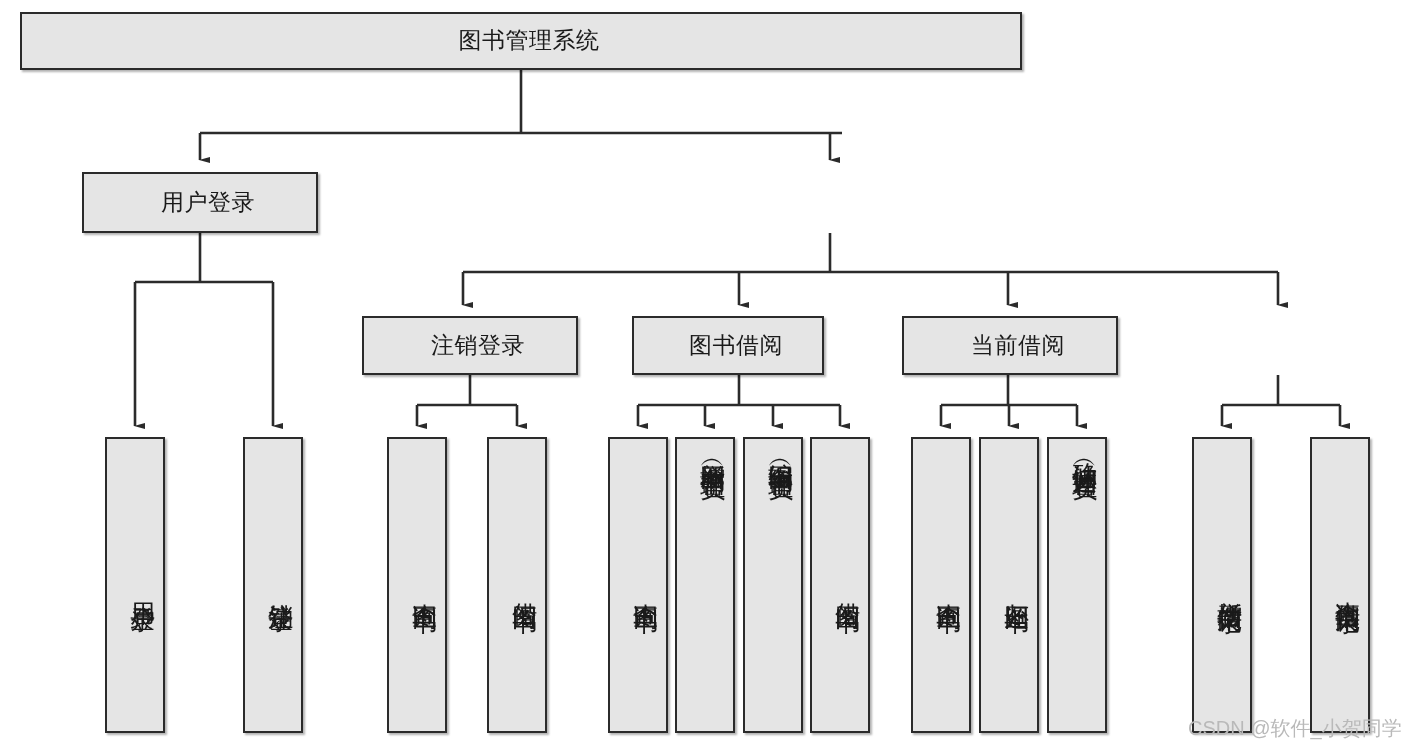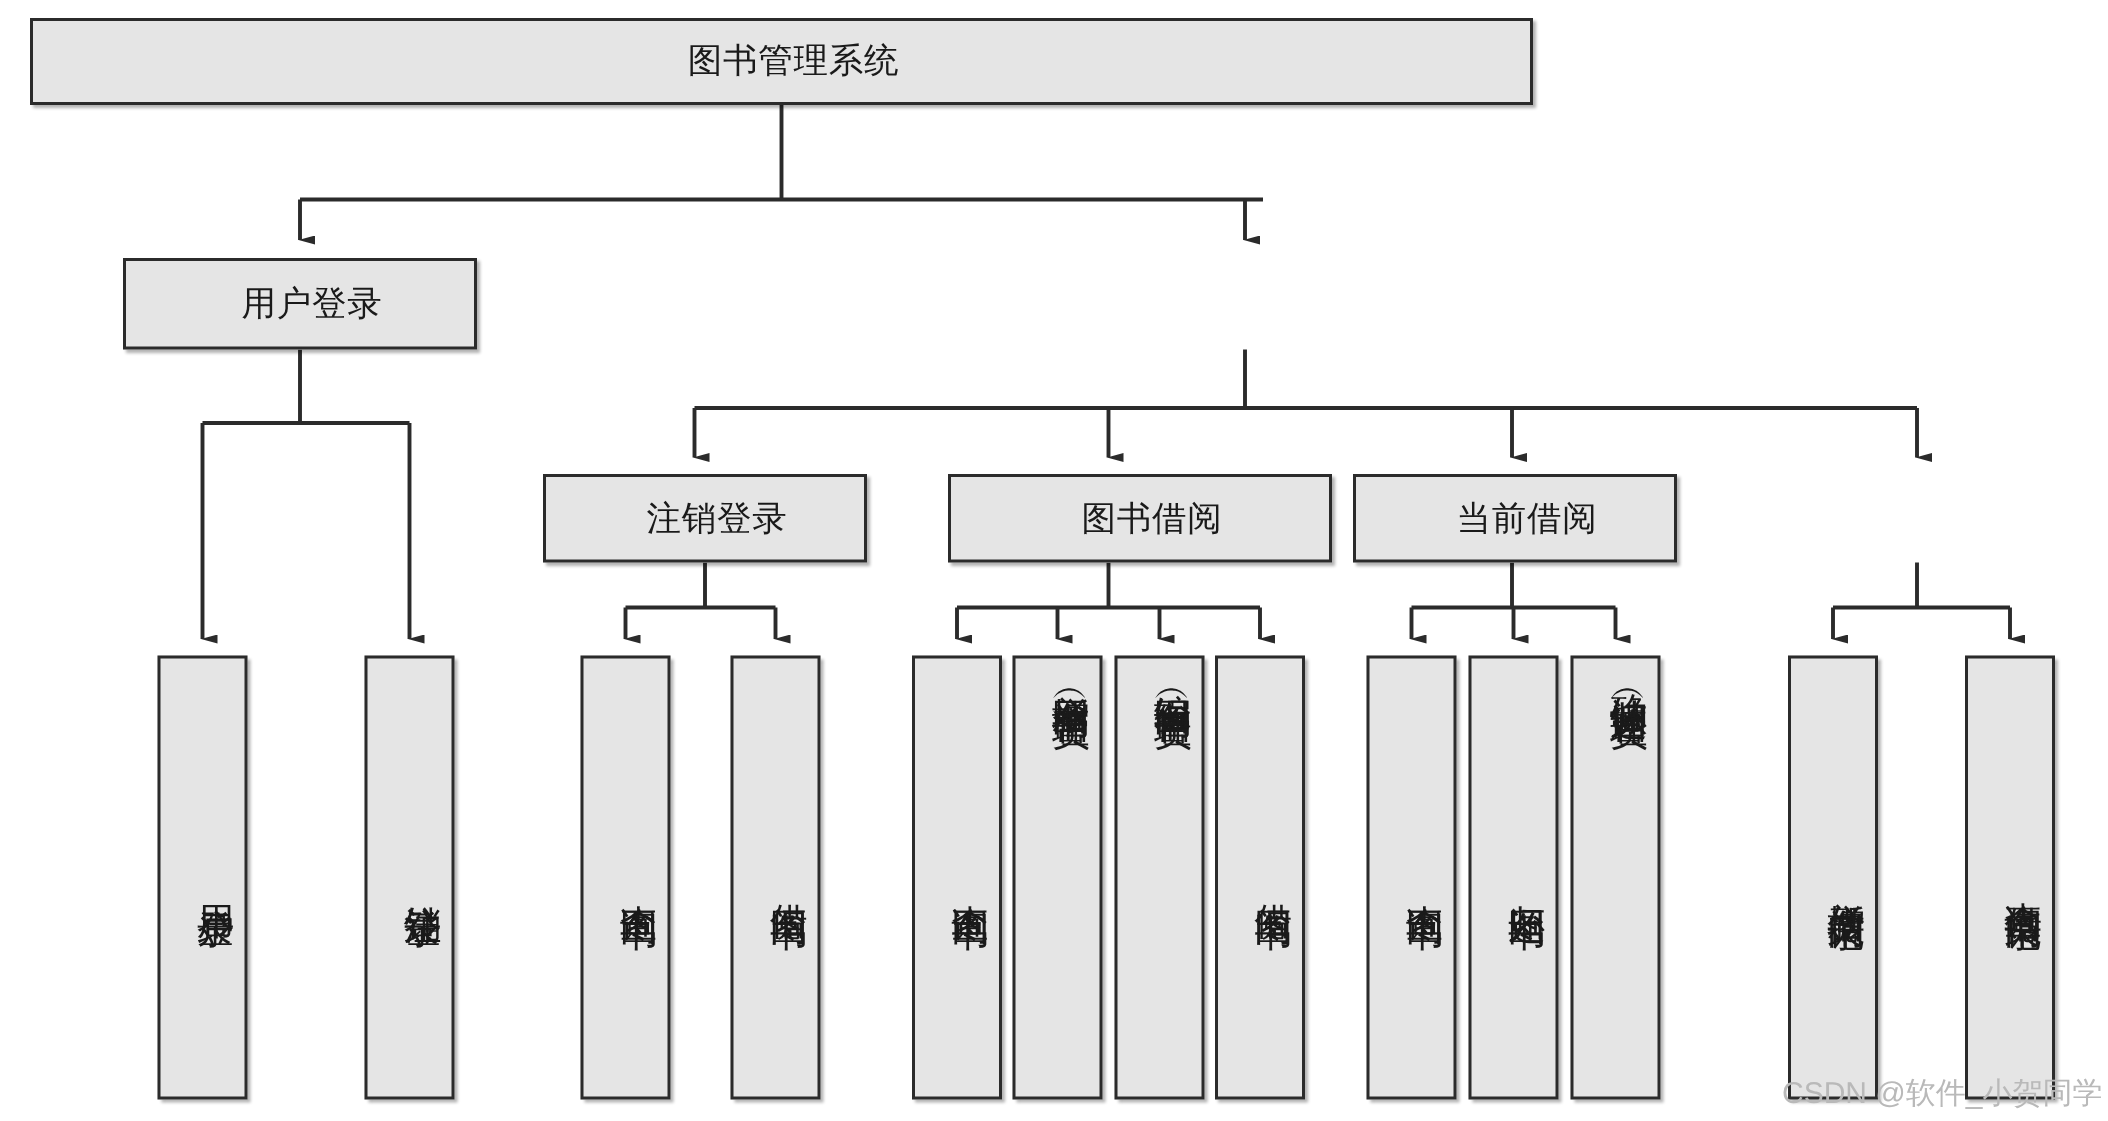--- a/index.html
+++ b/index.html
@@ -136,21 +136,21 @@
 
   <div class="node horizontal" style="left:82px; top:172px; width:236px; height:61px;">
     <span class="node-label">用户登录</span>
   </div>
 
 
   <div class="node horizontal" style="left:362px; top:316px; width:216px; height:59px;">
     <span class="node-label">注销登录</span>
   </div>
 
-  <div class="node horizontal" style="left:632px; top:316px; width:256px; height:59px;">
+  <div class="node horizontal" style="left:632px; top:316px; width:192px; height:59px;">
     <span class="node-label">图书借阅</span>
   </div>
 
   <div class="node horizontal" style="left:902px; top:316px; width:216px; height:59px;">
     <span class="node-label">当前借阅</span>
   </div>
 
 
   <div class="node vertical centered" style="left:105px; top:437px; width:60px; height:296px;">
     <span class="node-label">用户登录</span>

